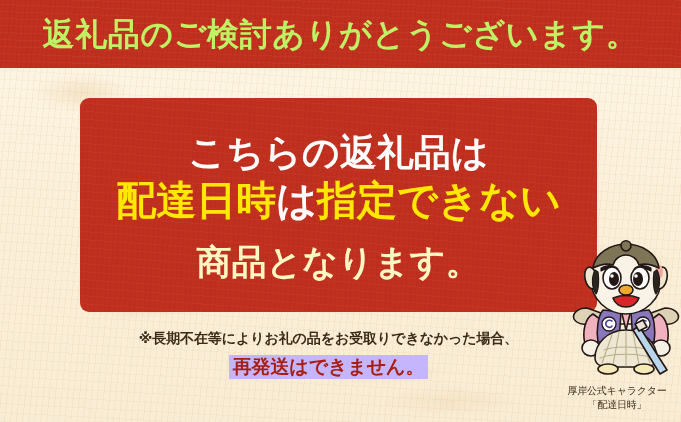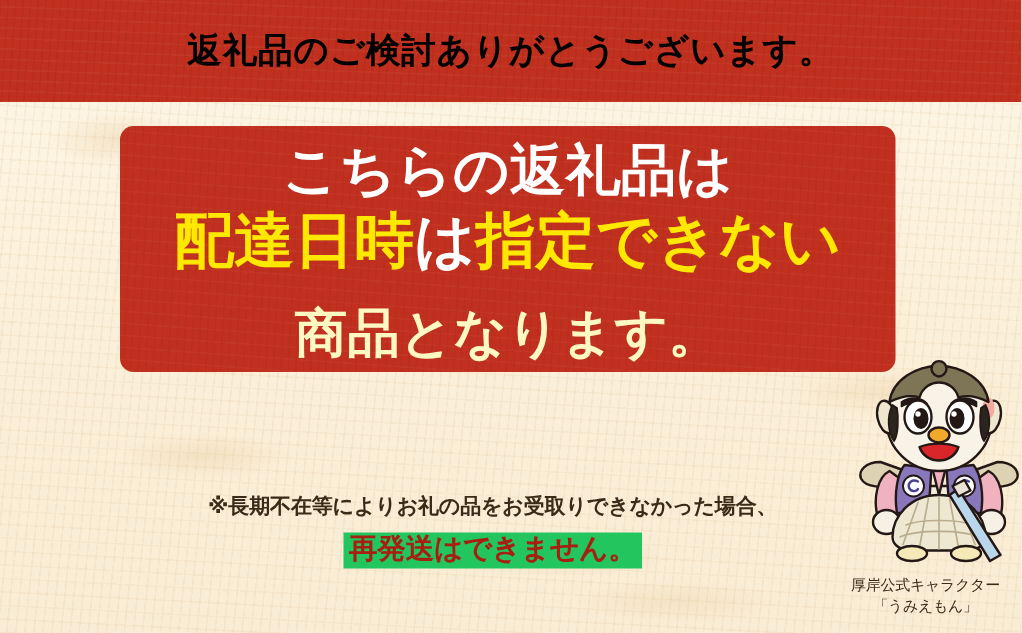--- a/index.html
+++ b/index.html
@@ -58,36 +58,36 @@
     position: absolute;
     inset: 0;
     background-image:
       repeating-linear-gradient(94deg, rgba(0,0,0,.05) 0px, rgba(0,0,0,.05) 1px, rgba(255,255,255,0) 1px, rgba(255,255,255,0) 5px),
       repeating-linear-gradient(2deg, rgba(255,255,255,.035) 0px, rgba(255,255,255,.035) 1px, rgba(255,255,255,0) 1px, rgba(255,255,255,0) 7px);
     pointer-events: none;
   }
   .header-title {
     position: relative;
     z-index: 2;
-    color: #000000;
-    font-size: 23px;
+    color: #bef264;
+    font-size: 32px;
     font-weight: bold;
     letter-spacing: .6px;
     line-height: 1;
     white-space: nowrap;
     font-family: "DejaVu Sans", "Liberation Sans", sans-serif;
   }
 
   
   #notice-panel {
     position: absolute;
     left: 80px;
-    top: 84px;
+    top: 98px;
     width: 517px;
-    height: 164px;
+    height: 214px;
     background-color: #c1301f;
     border-radius: 9px;
     overflow: hidden;
     display: flex;
     flex-direction: column;
     align-items: center;
     justify-content: center;
     box-sizing: border-box;
     padding-top: 4px;
   }
@@ -143,21 +143,21 @@
     white-space: nowrap;
     letter-spacing: -.1px;
     font-family: "DejaVu Sans", "Liberation Sans", sans-serif;
   }
   .footnote-line-2 {
     margin-top: 7px;
     line-height: 1;
   }
   .footnote-highlight {
     display: inline-block;
-    background-color: #22c55e;
+    background-color: #c4b5fd;
     color: #a81f12;
     font-size: 19px;
     font-weight: bold;
     padding: 2px 4px 3px 4px;
     letter-spacing: -.1px;
     white-space: nowrap;
     font-family: "DejaVu Sans", "Liberation Sans", sans-serif;
   }
 
   
@@ -285,16 +285,16 @@
 
         <ellipse cx="55" cy="52" rx="7" ry="5" fill="#f0a92a"></ellipse>
 
         <path d="M42 60 C46 72 64 72 68 60 C60 57 50 57 42 60 Z" fill="#d8262a"></path>
       </g>
     </svg>
   </div>
 
   <div id="mascot-caption">
     <div class="caption-line">厚岸公式キャラクター</div>
-    <div class="caption-line">「うみえもん」</div>
+    <div class="caption-line">「配達日時」</div>
   </div>
 
 </div>
 
 </body></html>

